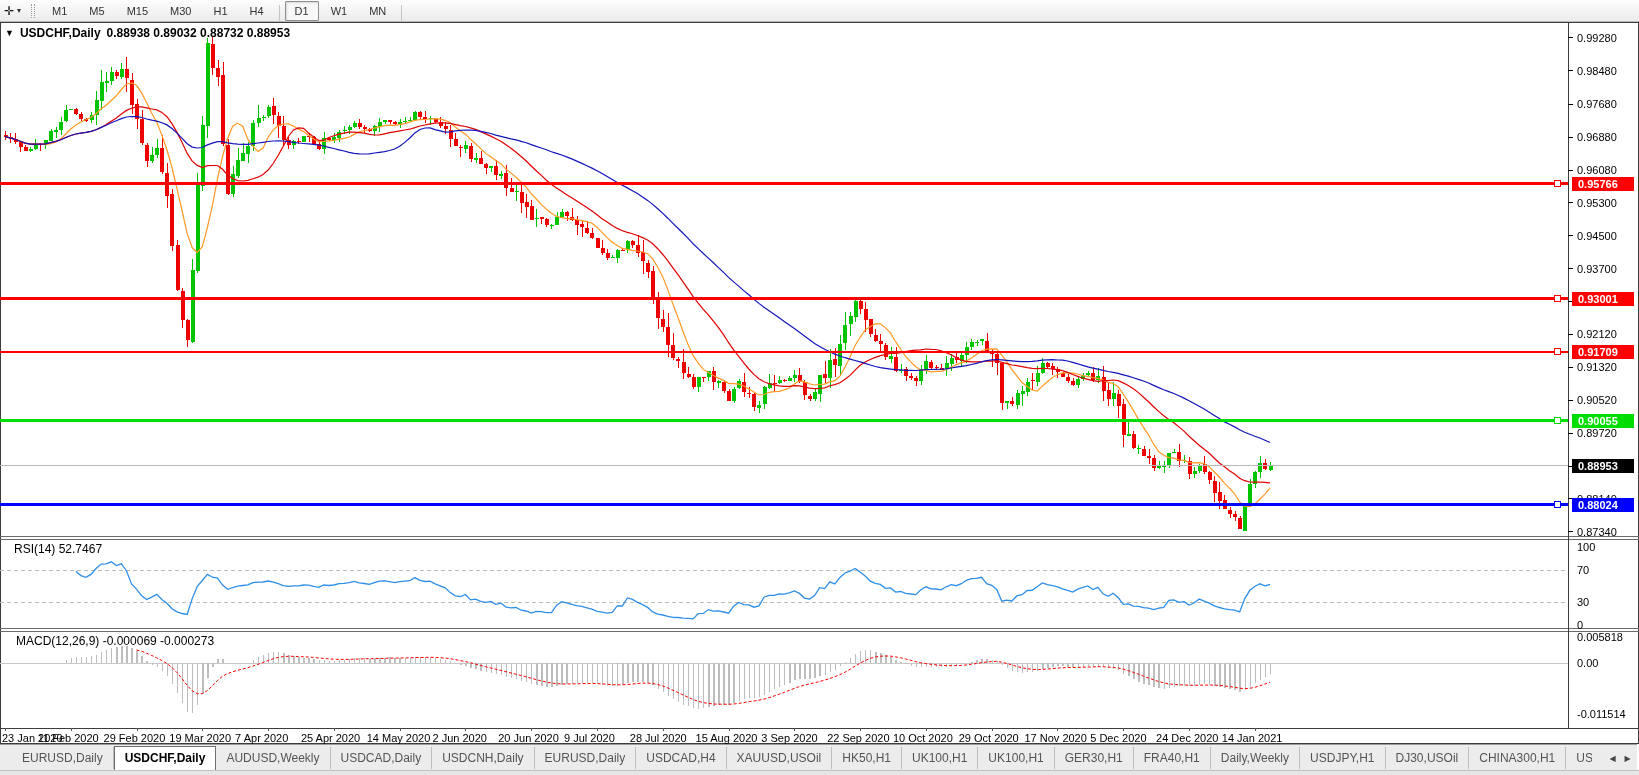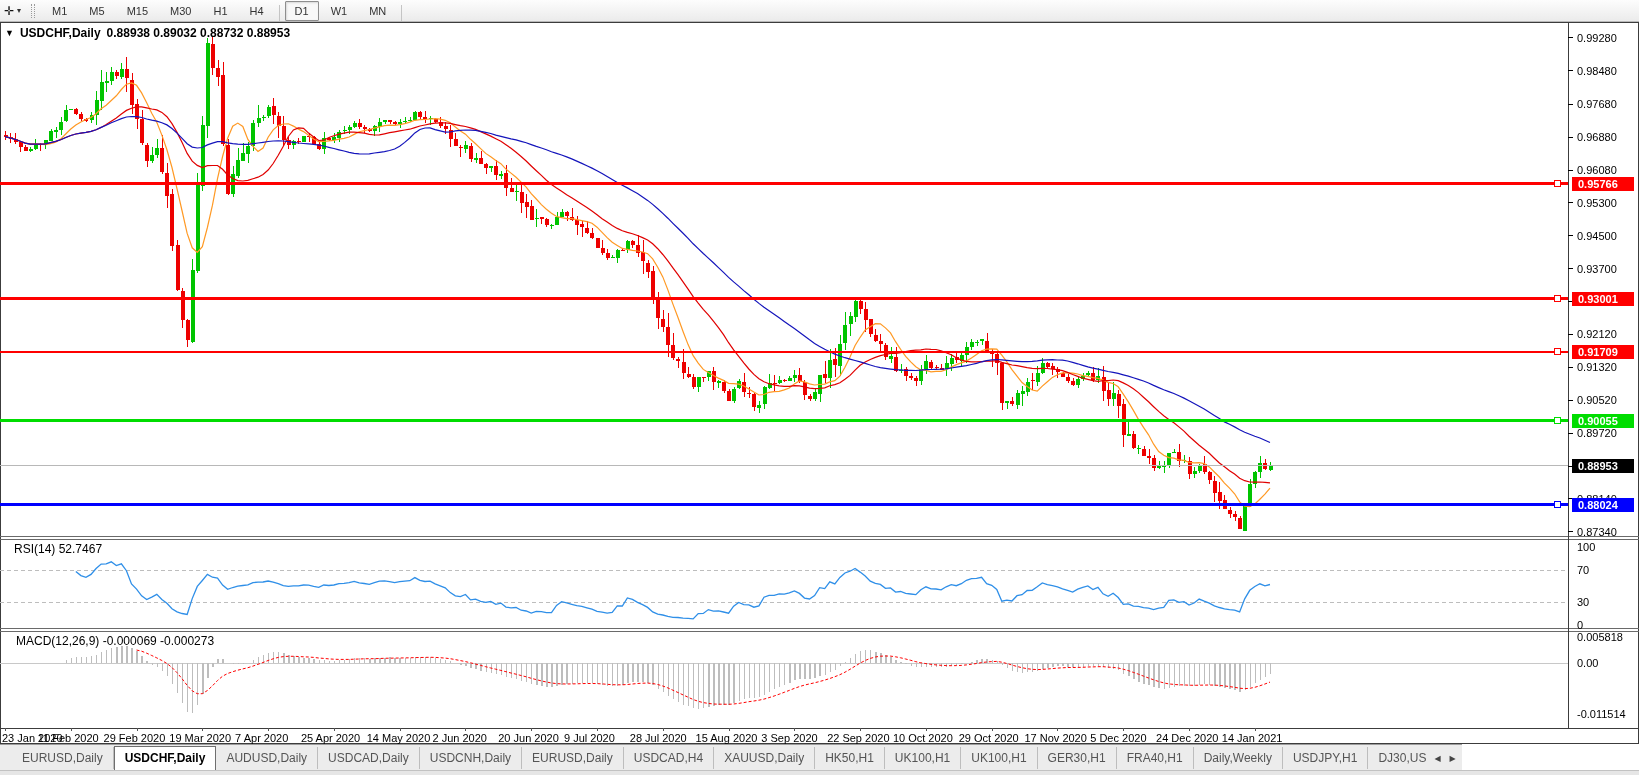--- a/index.html
+++ b/index.html
@@ -18,21 +18,21 @@
   .tf-btn.active{background:#f8f8f8;border-color:#8e8e8e;box-shadow:inset 1px 1px 2px #d8d8d8}
   
   .chart-region{position:absolute;left:0;top:22px;width:1639px;height:722px;background:#fff}
   #csvg{position:absolute;left:0;top:0}
   .overlay-label{position:absolute;font-size:12px;color:#000;white-space:pre;z-index:5}
   #chart-title{left:5px;top:4px;font-weight:bold;display:flex;align-items:center;gap:6px}
   #chart-title .menu-caret{font-size:9px}
   #rsi-label{left:14px;top:520px}
   #macd-label{left:16px;top:612px}
   
-  .tabbar{position:absolute;left:0;top:744px;width:1462px;height:26px;background:#ececec;
+  .tabbar{position:absolute;left:0;top:744px;width:1637px;height:26px;background:#ececec;
     border-top:1px solid #9c9c9c;display:flex;align-items:center;font-size:12px;color:#555;overflow:hidden}
   .tabbar .lead{width:12px;flex:0 0 auto}
   .tab{padding:4px 10px;white-space:nowrap;border-right:1px solid #bdbdbd;cursor:default;flex:0 0 auto}
   .tab.active{background:#fff;border:1px solid #6f6f6f;border-bottom:1px solid #fff;
     font-weight:bold;color:#000;height:25px;margin-top:1px}
   .tab.partial{max-width:26px;overflow:hidden;border-right:none}
   .tab-scrolls{position:absolute;right:2px;top:0;height:26px;display:flex;align-items:center;background:#ececec;padding-left:4px}
   .tab-scroll{width:15px;height:16px;font-size:8px;color:#444;display:flex;align-items:center;justify-content:center;cursor:default}
   .bottom-strip{position:absolute;left:0;top:770px;width:1639px;height:5px;background:#e6e6e6;border-top:1px solid #c2c2c2}
   text{font-family:"Liberation Sans",sans-serif}
@@ -963,26 +963,26 @@
   </div>
   <div id="rsi-label" class="overlay-label">RSI(14) 52.7467</div>
   <div id="macd-label" class="overlay-label">MACD(12,26,9) -0.000069 -0.000273</div>
 </div>
 
 <div class="tabbar">
   <div class="lead"></div>
   <div id="tabs" style="display:flex;align-items:center;height:100%">
       <div class="tab">EURUSD,Daily</div>
       <div class="tab active">USDCHF,Daily</div>
-      <div class="tab">AUDUSD,Daily</div>
+      <div class="tab">AUDUSD,Weekly</div>
       <div class="tab">USDCAD,Daily</div>
       <div class="tab">USDCNH,Daily</div>
       <div class="tab">EURUSD,Daily</div>
       <div class="tab">USDCAD,H4</div>
-      <div class="tab">XAUUSD,Daily</div>
+      <div class="tab">XAUUSD,USOil</div>
       <div class="tab">HK50,H1</div>
       <div class="tab">UK100,H1</div>
       <div class="tab">UK100,H1</div>
       <div class="tab">GER30,H1</div>
       <div class="tab">FRA40,H1</div>
       <div class="tab">Daily,Weekly</div>
       <div class="tab">USDJPY,H1</div>
       <div class="tab">DJ30,USOil</div>
       <div class="tab">CHINA300,H1</div>
       <div class="tab partial">US</div>

